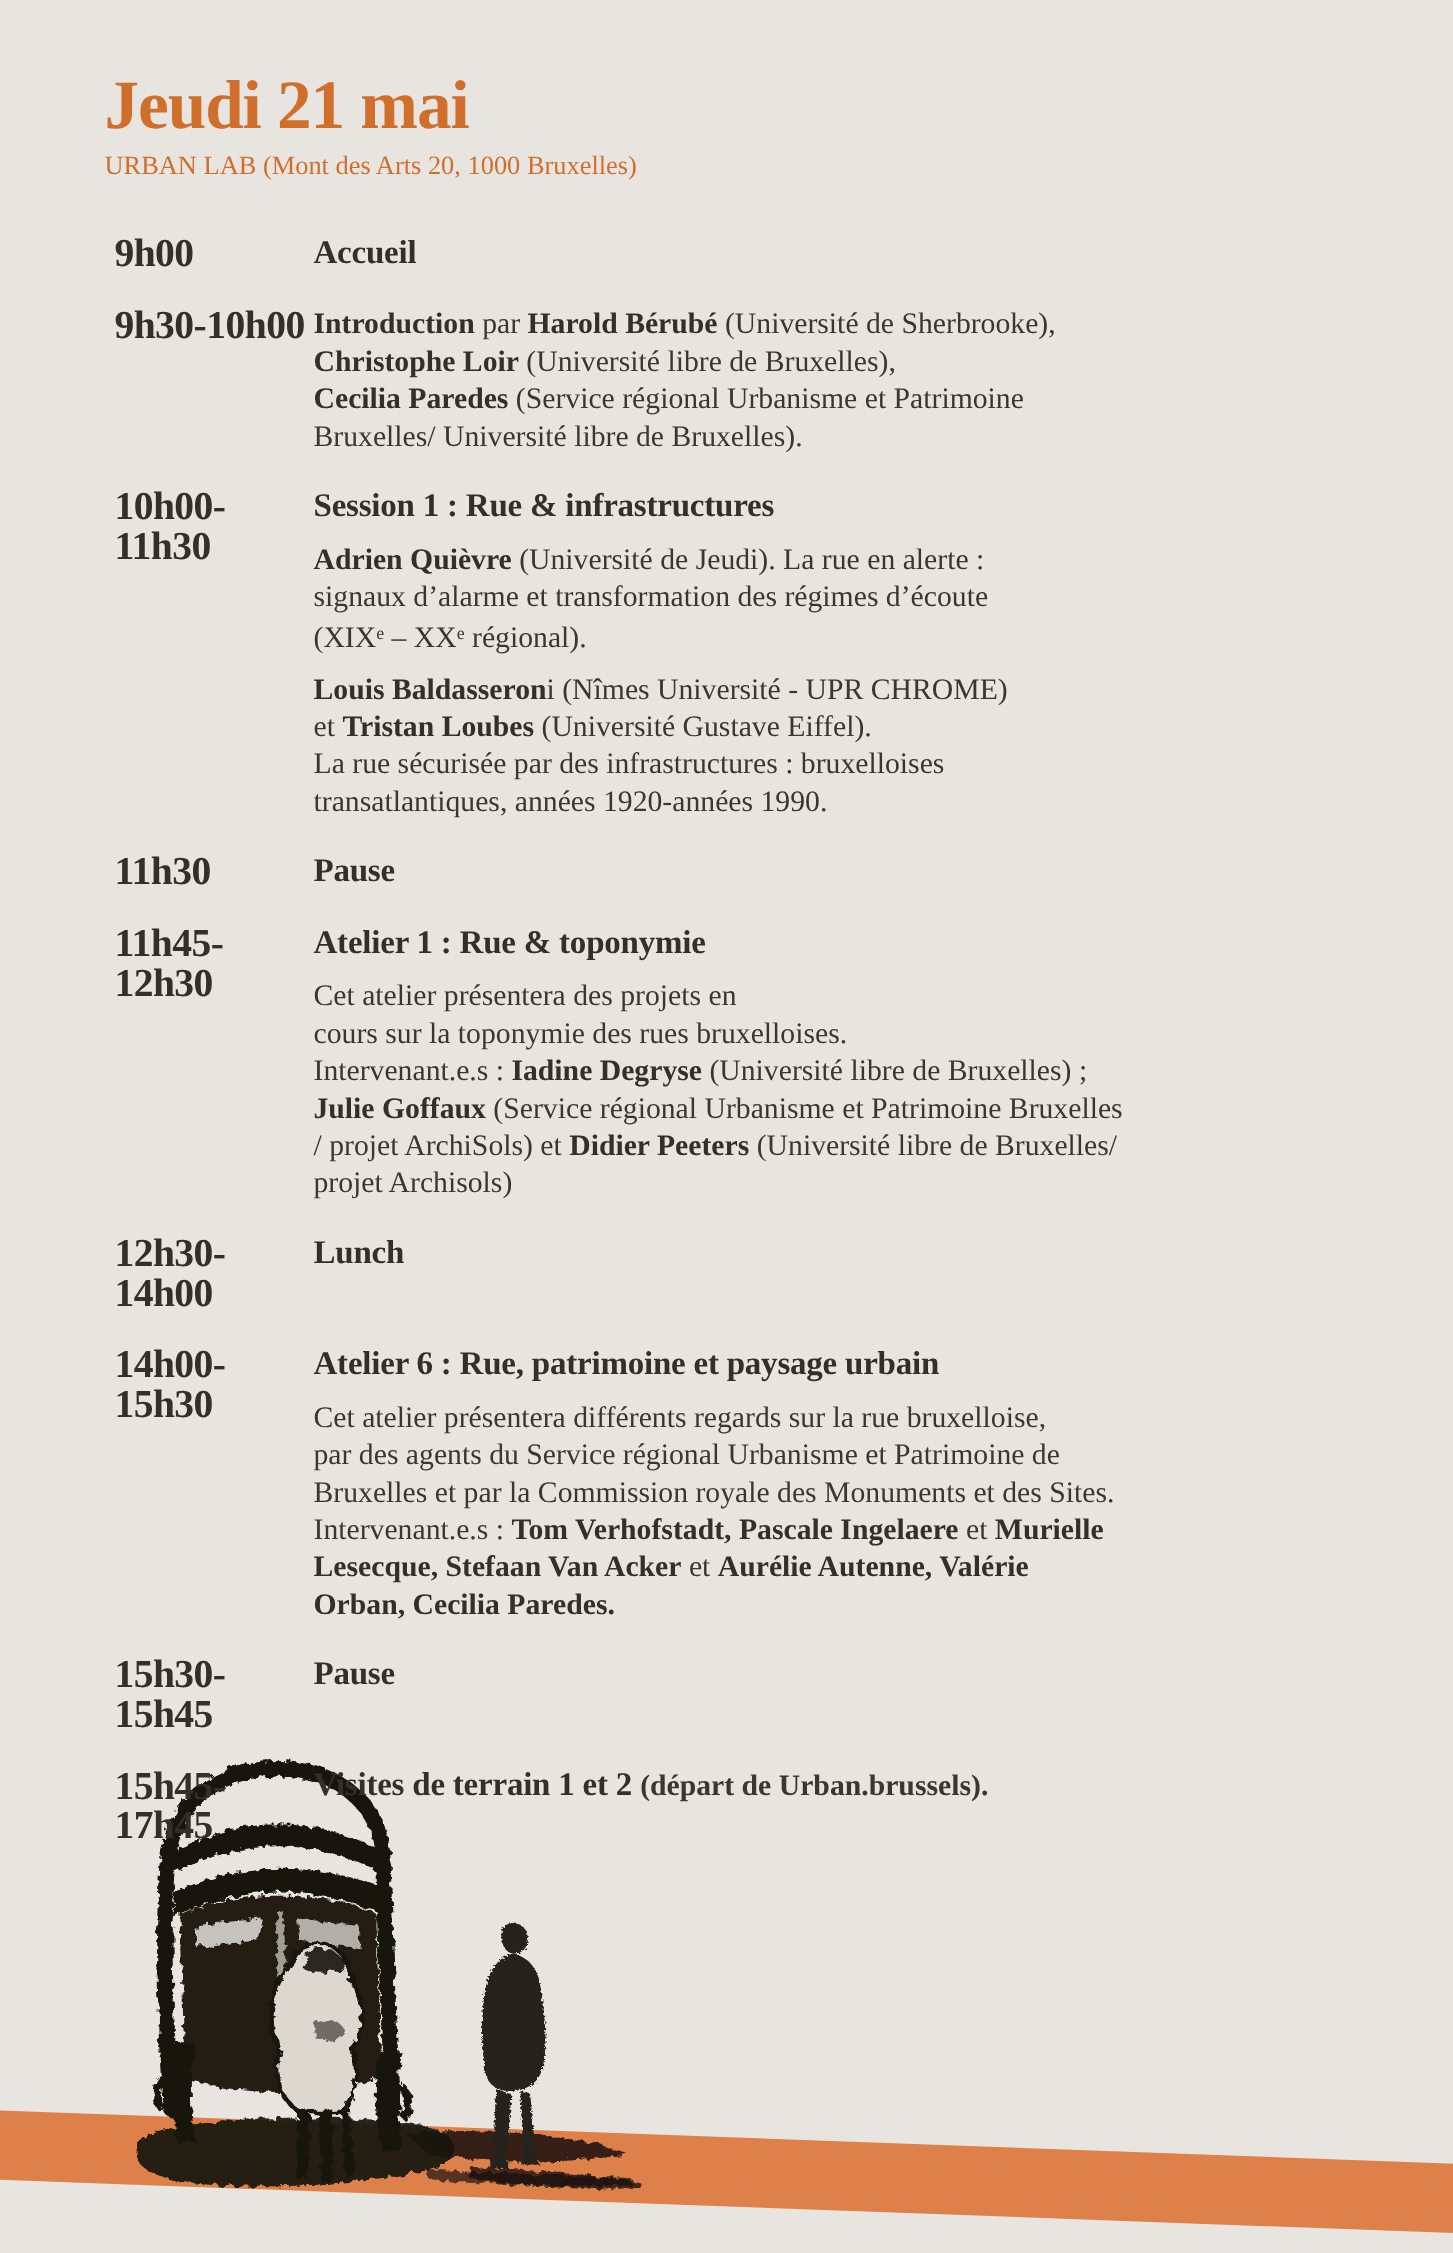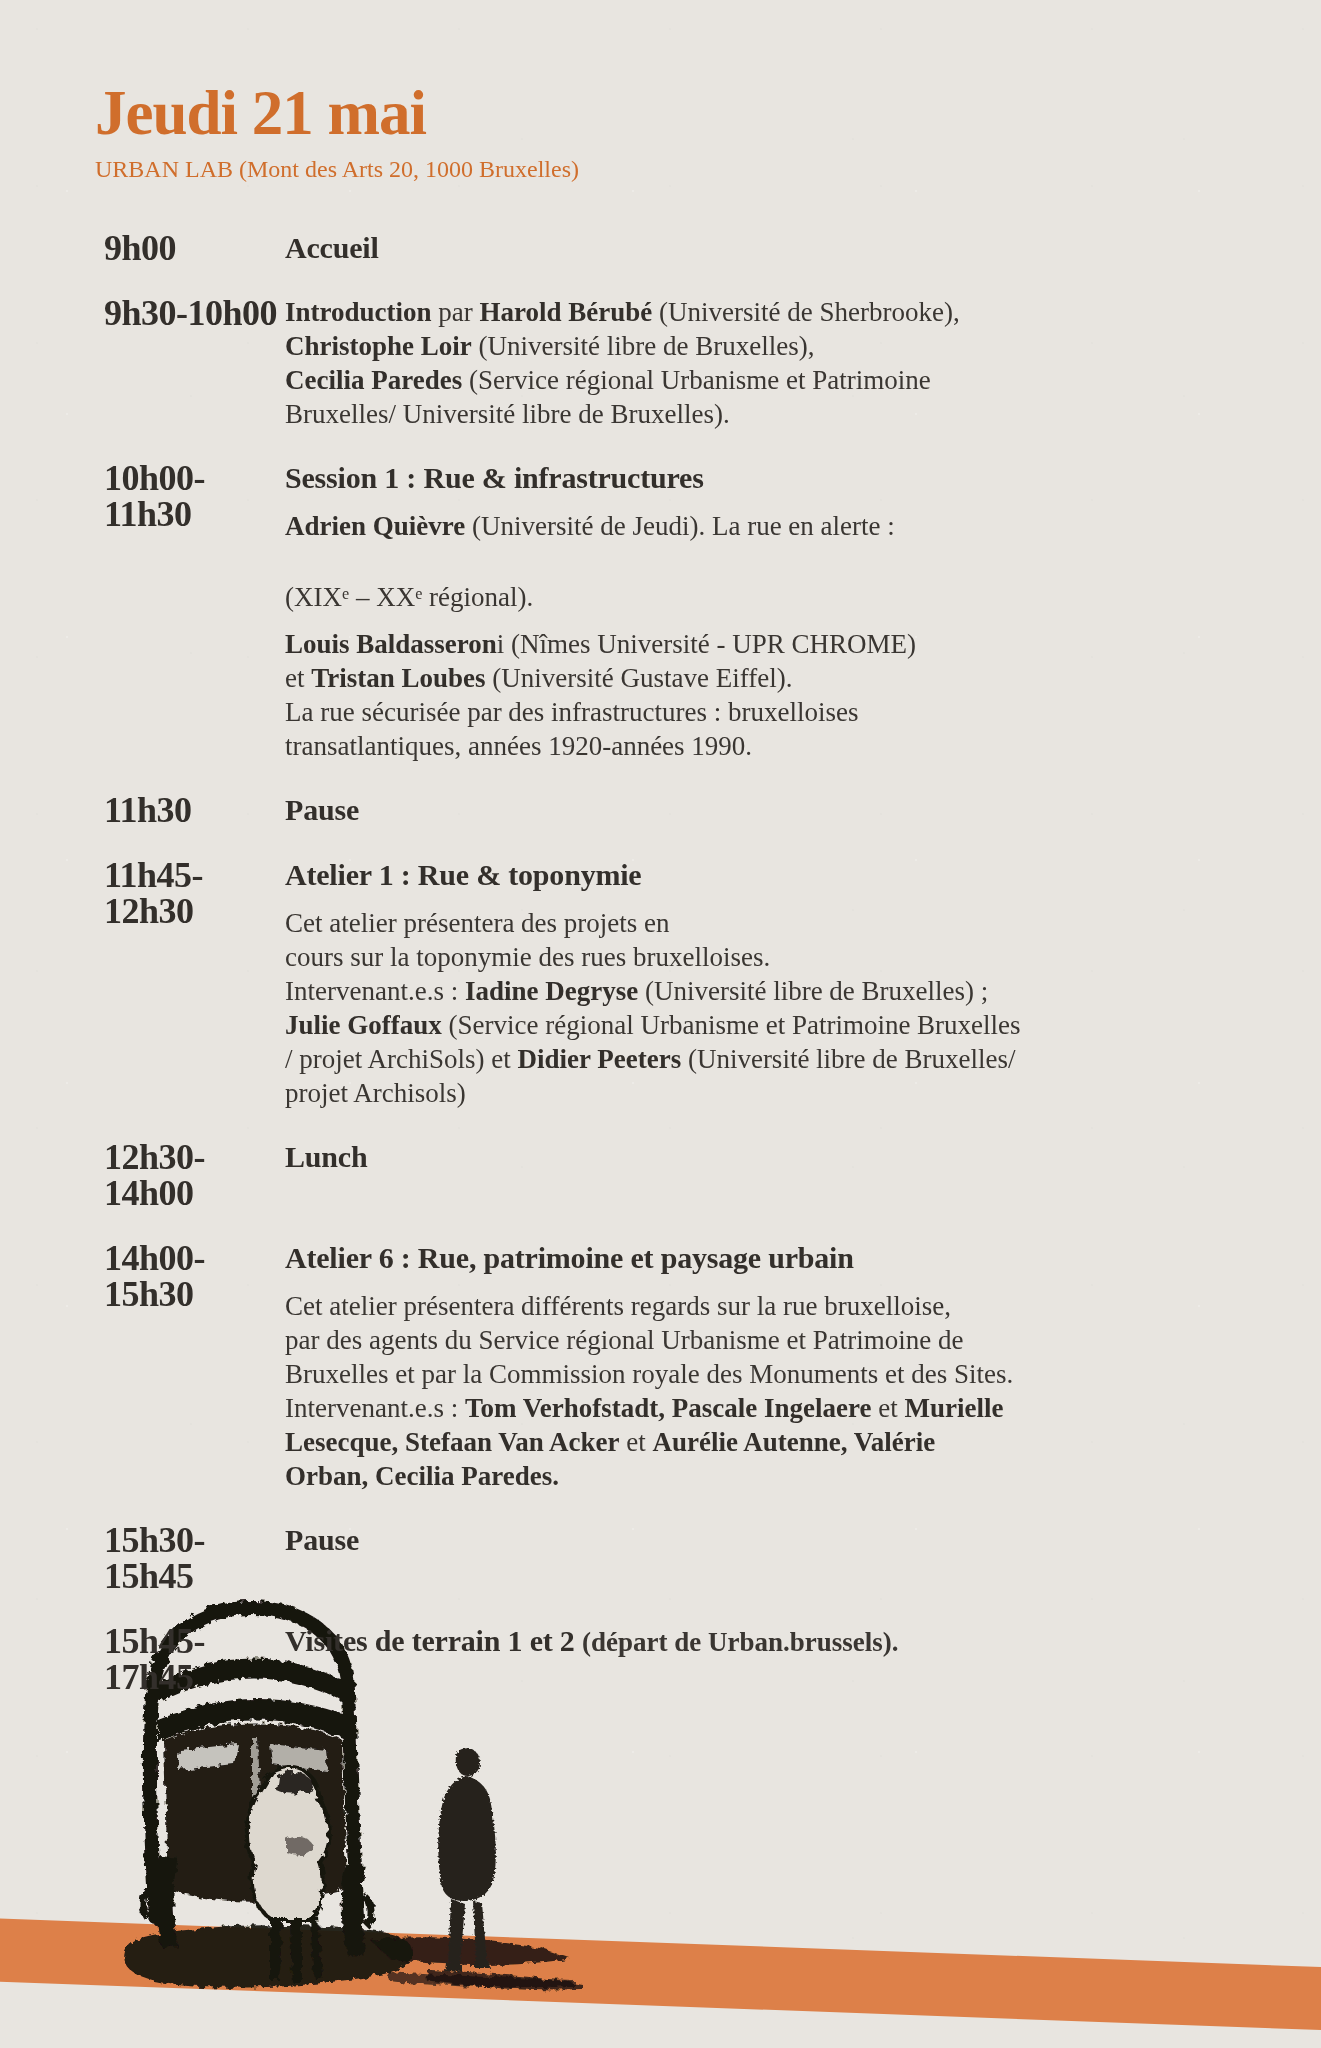--- a/index.html
+++ b/index.html
@@ -18,21 +18,21 @@
     color:var(--text);
     background-color:var(--paper);
     background-image:
       radial-gradient(1.3px 1.3px at 37px 29px, rgba(70,63,55,.13), transparent 65%),
       radial-gradient(1px 1px at 113px 83px, rgba(70,63,55,.10), transparent 65%),
       radial-gradient(1.5px 1.5px at 191px 139px, rgba(70,63,55,.07), transparent 65%),
       radial-gradient(1.8px 1.8px at 67px 191px, rgba(255,255,255,.55), transparent 65%);
     background-size:211px 157px, 263px 201px, 331px 257px, 283px 223px;
   }
   .page{width:100%;height:100%;position:relative;}
-  .header{padding:82px 0 0 95px;position:relative;z-index:3;}
+  .header{padding:64px 0 0 95px;position:relative;z-index:3;}
   .title{
     margin:0;line-height:1;font-size:63px;font-weight:700;letter-spacing:-1px;
     color:var(--accent);
   }
   .subtitle{margin-top:9px;font-size:24px;line-height:30px;color:var(--accent);}
   .schedule{margin:46px 30px 0 104px;position:relative;z-index:3;}
   .row{display:flex;margin-bottom:29px;}
   .time{
     flex:0 0 181px;width:181px;font-weight:700;font-size:36px;line-height:36px;
     color:var(--strong);letter-spacing:-0.5px;
@@ -77,21 +77,21 @@
     <div class="time">9h30-10h00</div>
     <div class="content">
           <p class="para"><span class="b">Introduction</span><span> par </span><span class="b">Harold Bérubé</span><span> (Université de Sherbrooke),</span><br><span class="b">Christophe Loir</span><span> (Université libre de Bruxelles),</span><br><span class="b">Cecilia Paredes</span><span> (Service régional Urbanisme et Patrimoine</span><br><span>Bruxelles/ Université libre de Bruxelles).</span></p>
         </div>
   </section>
 
   <section class="row">
     <div class="time">10h00-11h30</div>
     <div class="content">
           <p class="heading"><span class="b">Session 1 : Rue &amp; infrastructures</span></p>
-          <p class="para"><span class="b">Adrien Quièvre</span><span> (Université de Jeudi). La rue en alerte :</span><br><br><span>(XIX</span><span class="sup">e</span><span> – XX</span><span class="sup">e</span><span> régional).</span></p>
+          <p class="para"><span class="b">Adrien Quièvre</span><span> (Université de Jeudi). La rue en alerte :</span><br><span>signaux d’alarme et transformation des régimes d’écoute</span><br><span>(XIX</span><span class="sup">e</span><span> – XX</span><span class="sup">e</span><span> régional).</span></p>
           <p class="para"><span class="b">Louis Baldasseron</span><span>i (Nîmes Université - UPR CHROME)</span><br><span>et </span><span class="b">Tristan Loubes</span><span> (Université Gustave Eiffel).</span><br><span>La rue sécurisée par des infrastructures : bruxelloises</span><br><span>transatlantiques, années 1920-années 1990.</span></p>
         </div>
   </section>
 
   <section class="row">
     <div class="time">11h30</div>
     <div class="content">
           <p class="heading"><span class="b">Pause</span></p>
         </div>
   </section>

